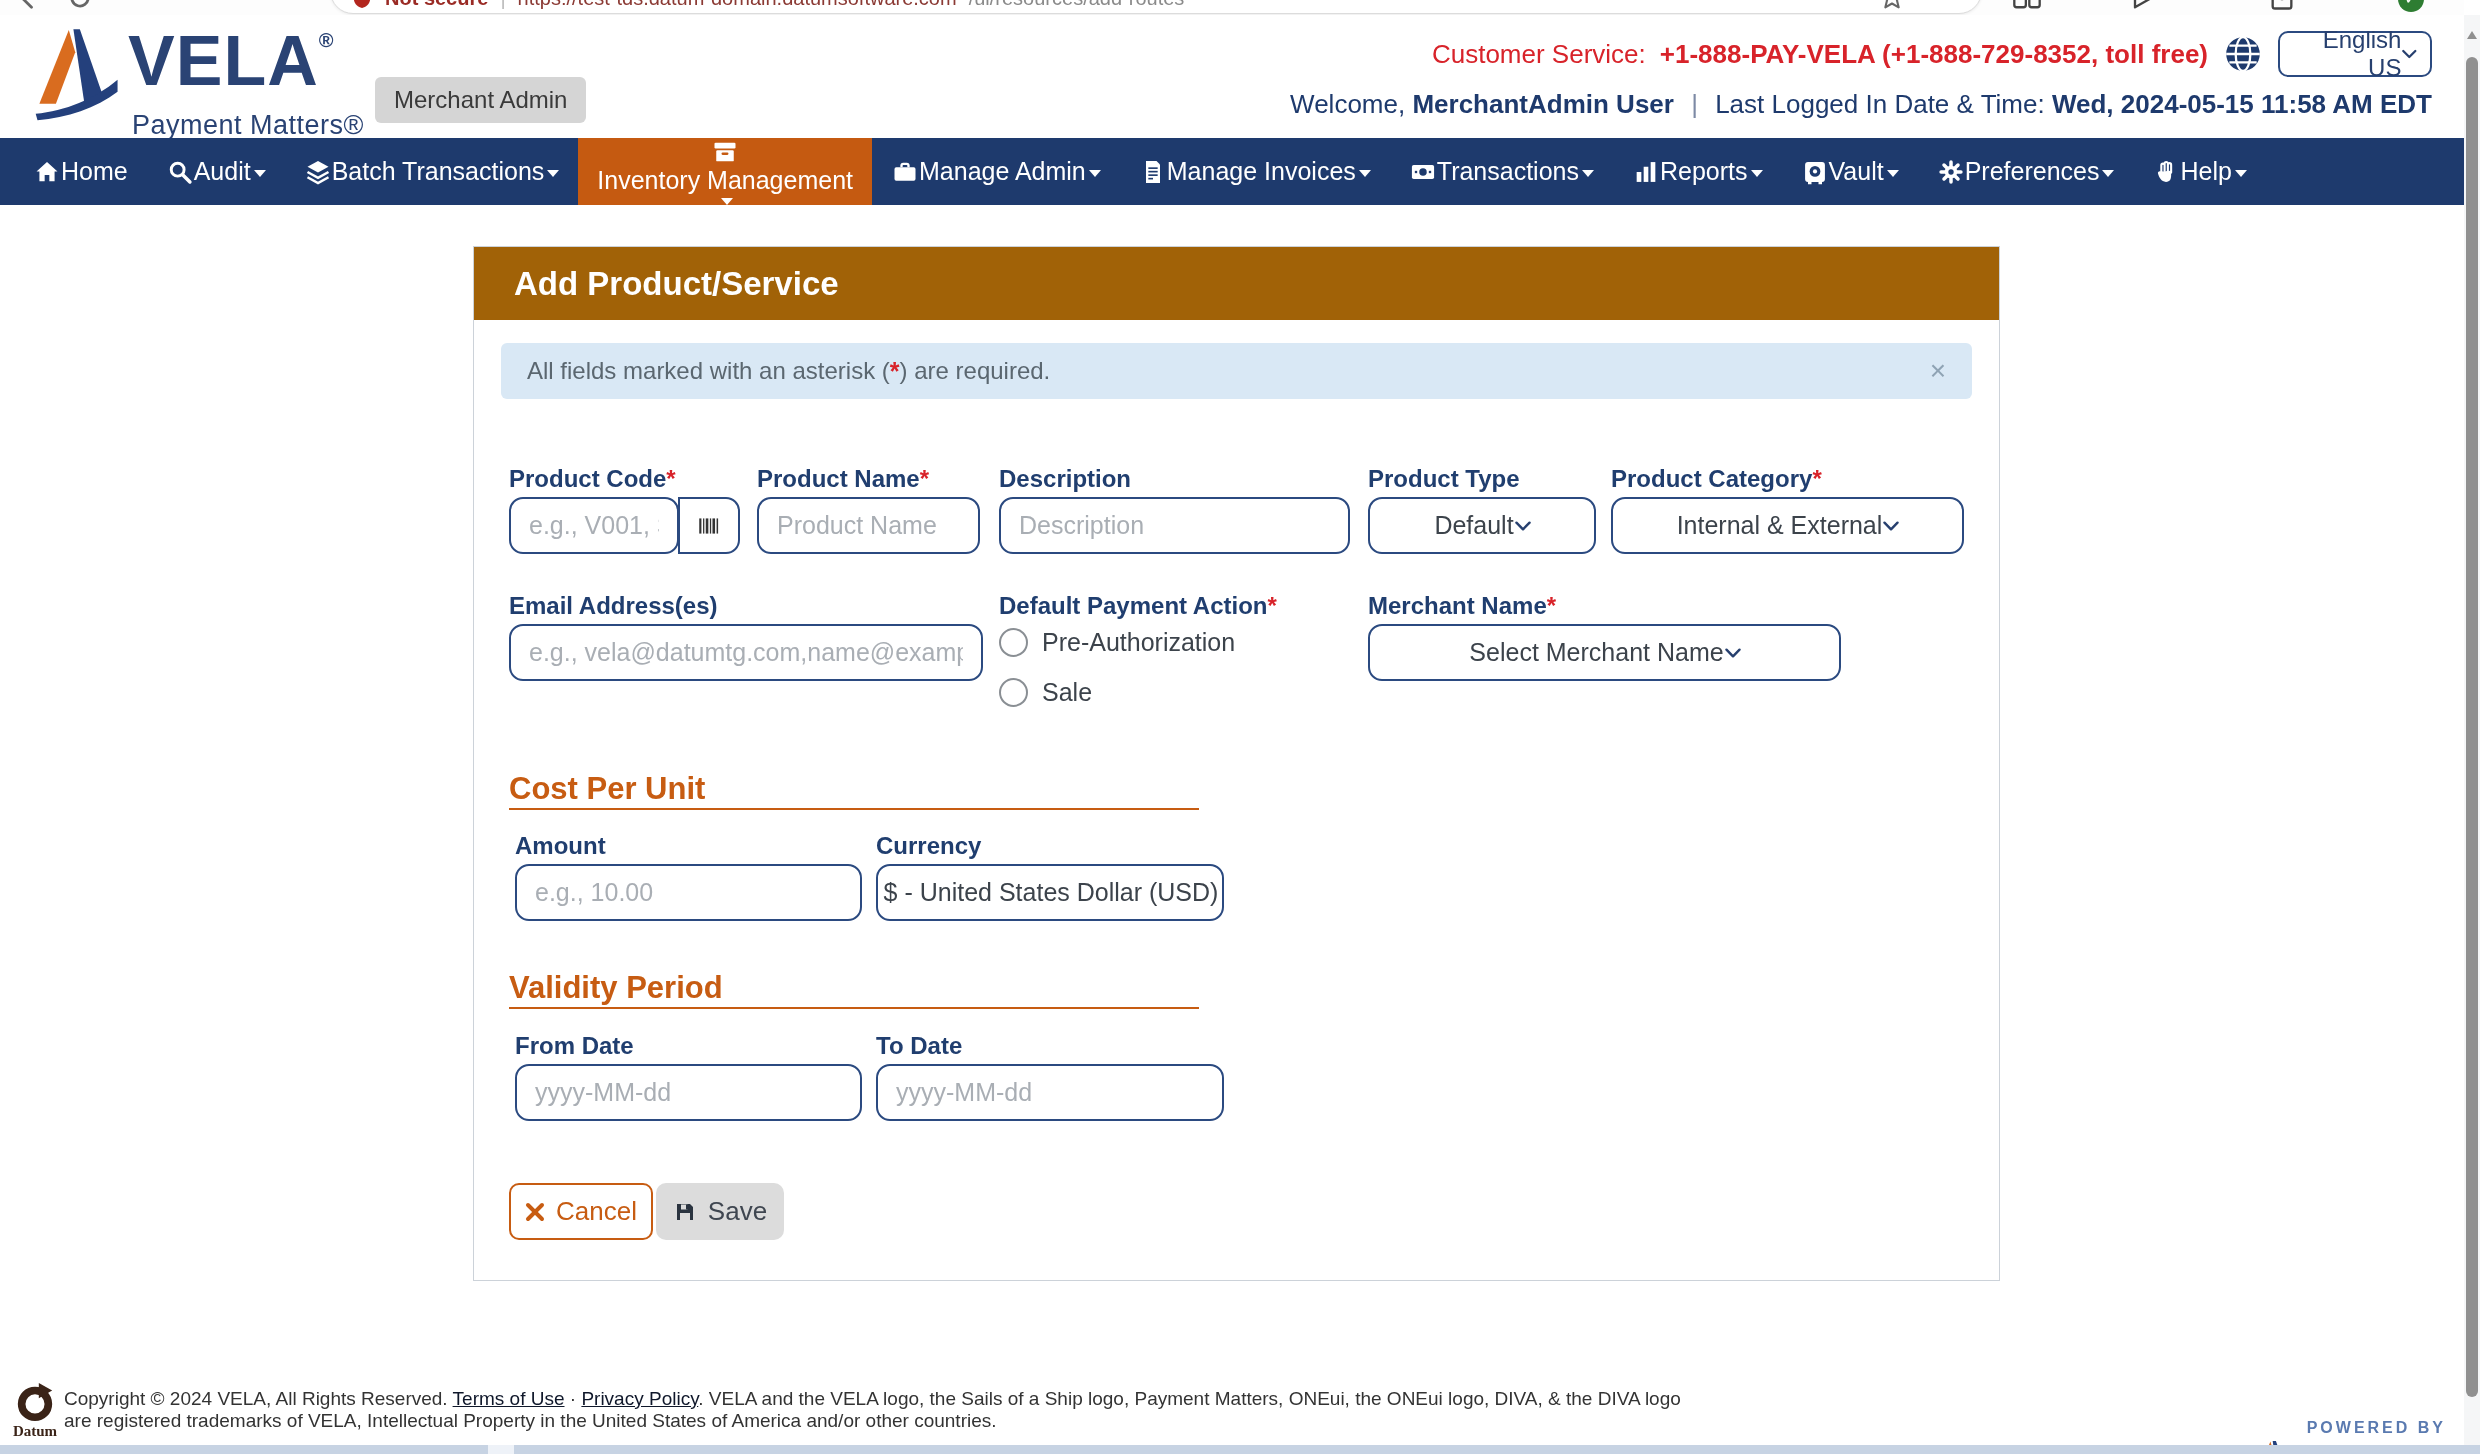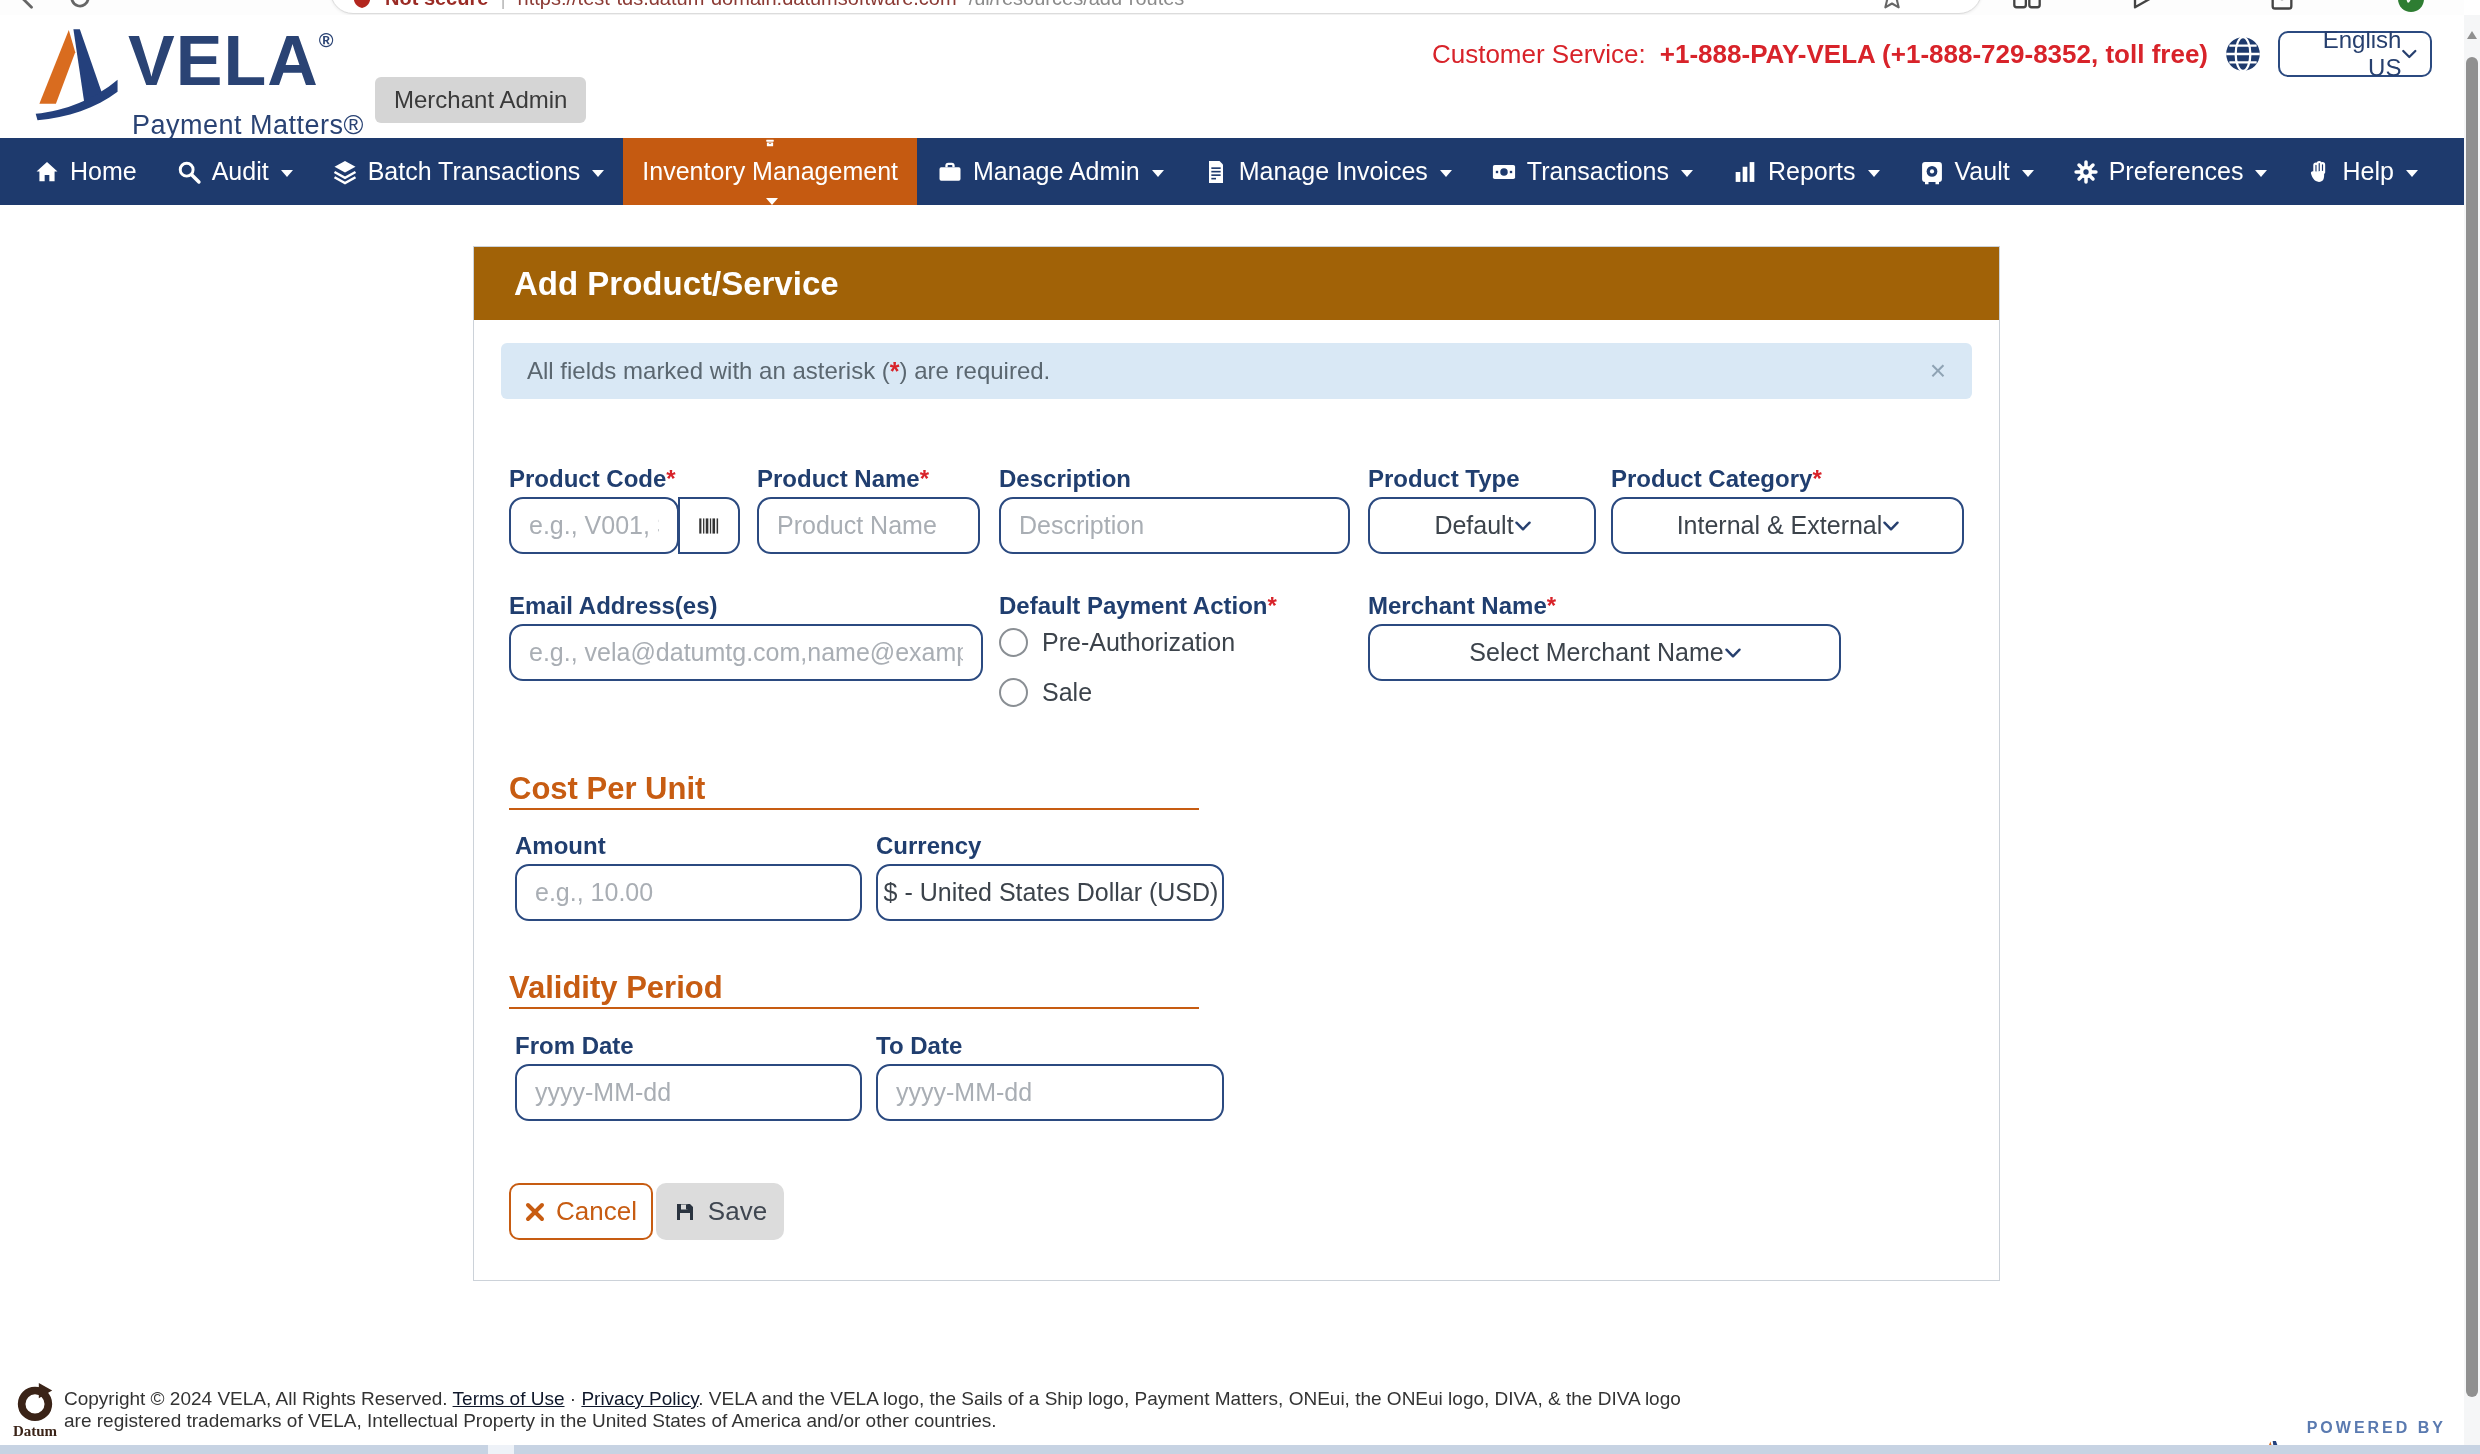--- a/index.html
+++ b/index.html
@@ -35,21 +35,21 @@
   .lang-select { width:154px; height:46px; border:2px solid #2b4a80; border-radius:10px; background:#fff;
                  display:flex; align-items:center; justify-content:space-between; padding:0 12px;
                  color:#27406f; font-size:24px; cursor:pointer; }
   .hdr-line2 { margin-top:12px; font-size:26px; color:#1e3a6d; }
   .hdr-line2 .b { font-weight:bold; }
   .hdr-line2 .pipe { color:#7d8aa5; margin:0 10px; }
 
   
   .navbar { position:absolute; left:0; top:138px; width:2464px; height:67px; background:#1e3a6d;
             display:flex; align-items:stretch; padding-left:14px; }
-  .nav-item { display:flex; align-items:center; gap:9px; padding:0 19px; color:#fff; font-size:25px; cursor:pointer; white-space:nowrap; }
+  .nav-item { display:flex; align-items:center; padding:0 19px; color:#fff; font-size:25px; cursor:pointer; white-space:nowrap; }
   .nav-item.active { background:#c55a11;flex-direction:column; }
   .caret { width:0; height:0; border-left:6px solid transparent; border-right:6px solid transparent;
            border-top:7px solid #fff; margin-left:3px; margin-top:3px; }
 
   
   .card { position:absolute; left:473px; top:246px; width:1527px; height:1035px; background:#fff;
           border:1px solid #ccd2d9; }
   .card-header { height:73px; background:#a16207; display:flex; align-items:center; padding-left:40px;
                  color:#fff; font-size:33px; font-weight:600; }
   .alert { position:absolute; left:27px; top:96px; width:1471px; height:56px; background:#d9e8f5;
@@ -155,20 +155,27 @@
             <path d="M4.2 7.2 H19.8 M4.2 16.8 H19.8"></path>
           </g>
         </svg>
         <div class="lang-select">
           <span>English US</span>
           <svg width="18" height="12" viewBox="0 0 22 14">
               <polyline points="3,3 11,11 19,3" stroke="#27406f" stroke-width="3" fill="none" stroke-linecap="round" stroke-linejoin="round"></polyline>
             </svg>
         </div>
       </div>
+      <div class="hdr-line2">
+        <span>Welcome,</span>
+        <span class="b">MerchantAdmin User</span>
+        <span class="pipe">|</span>
+        <span>Last Logged In Date &amp; Time:</span>
+        <span class="b">Wed, 2024-05-15 11:58 AM EDT</span>
+      </div>
     </div>
   </div>
 
   <div class="navbar">
     <div class="nav-item">
       <svg width="28" height="28" viewBox="0 0 24 24">
           <path d="M3 11.5 L12 3.5 L21 11.5 H18.5 V20 H14 V14.5 H10 V20 H5.5 V11.5 Z" fill="#fff"></path>
         </svg>
       <span>Home</span>
     </div>

